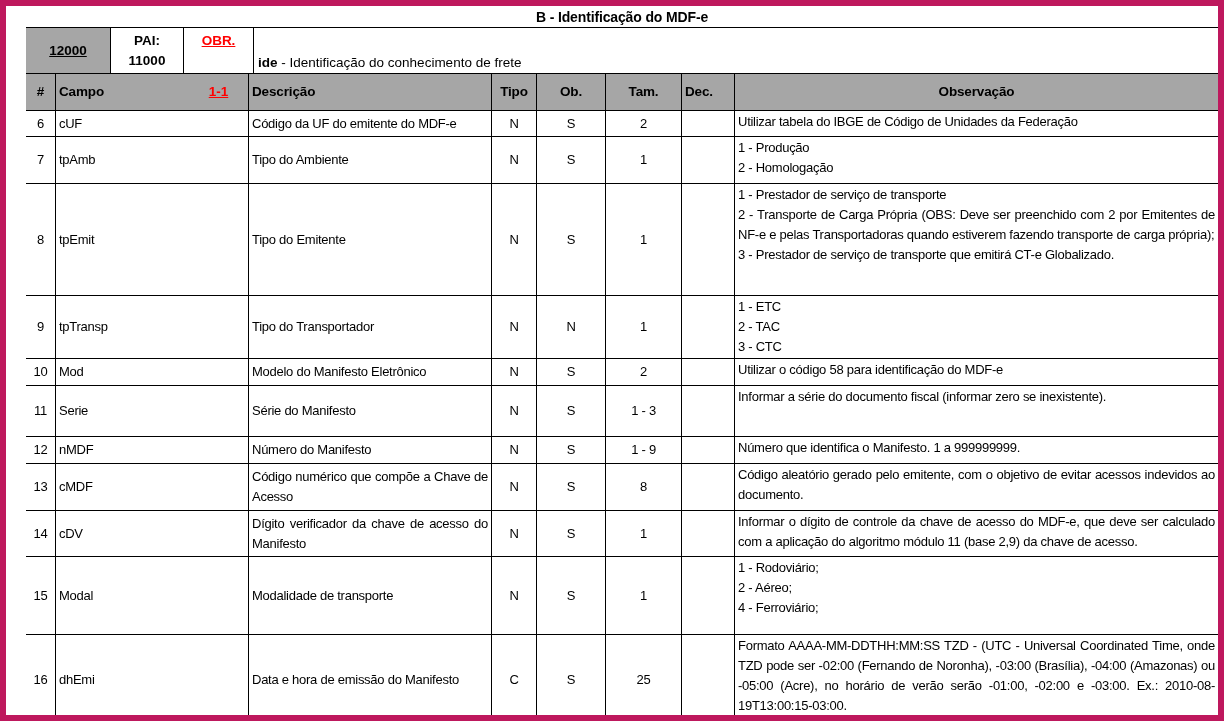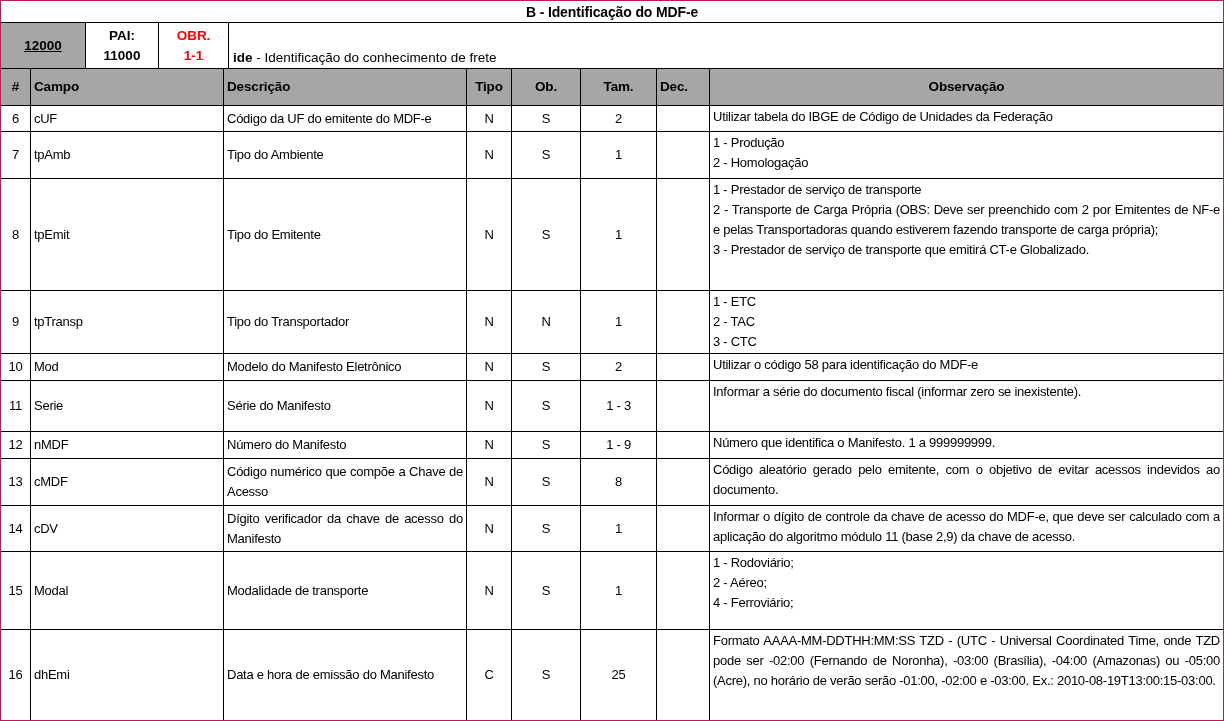--- a/index.html
+++ b/index.html
@@ -1,29 +1,29 @@
 <!DOCTYPE html>
 <html><head>
 <meta charset="utf-8">
 <style>
   html,body{margin:0;padding:0;background:#ffffff;}
   body{font-family:"Liberation Sans",sans-serif;color:#000;-webkit-font-smoothing:antialiased;}
-  .page{width:1224px;height:721px;box-sizing:border-box;border:1px solid #be185d;overflow:hidden;background:#fff;}
+  .page{width:1224px;height:721px;box-sizing:border-box;border:6px solid #be185d;overflow:hidden;background:#fff;padding-left:20px;}
 
   
   .title-row{height:22px;box-sizing:border-box;border-bottom:1px solid #000;display:flex;align-items:center;justify-content:center;font-size:14px;font-weight:bold;letter-spacing:-0.01em;}
 
   
   .band-row{height:46px;box-sizing:border-box;border-bottom:1px solid #000;display:flex;}
   .band-cell{box-sizing:border-box;border-right:1px solid #000;display:flex;flex-direction:column;align-items:center;justify-content:center;font-weight:bold;font-size:13.5px;line-height:20px;}
   .band-id{width:85px;background:#a6a6a6;}
   .band-id .u{text-decoration:underline;}
   .band-pai{width:73px;}
   .band-obr{width:70px;color:#ff0000;}
-  .band-obr .u{}
+  .band-obr .u{text-decoration:underline;margin-top:31px;}
   .band-ide{flex:1;border-right:none;flex-direction:row;justify-content:flex-start;padding-left:4px;font-weight:normal;align-items:flex-end;}
   .band-ide .tag{font-weight:bold;}
   .band-ide .rest{white-space:pre-wrap;}
 
   
   .thead,.trow{display:flex;box-sizing:border-box;border-bottom:1px solid #000;}
   .thead{height:37px;background:#a6a6a6;font-weight:bold;font-size:13.5px;}
   .trow:last-child{border-bottom:none;}
   .cell{box-sizing:border-box;border-right:1px solid #000;padding:1px 3px;display:flex;align-items:center;overflow:hidden;font-size:13px;line-height:20px;letter-spacing:-0.02em;}
   .cell>div{width:100%;}

